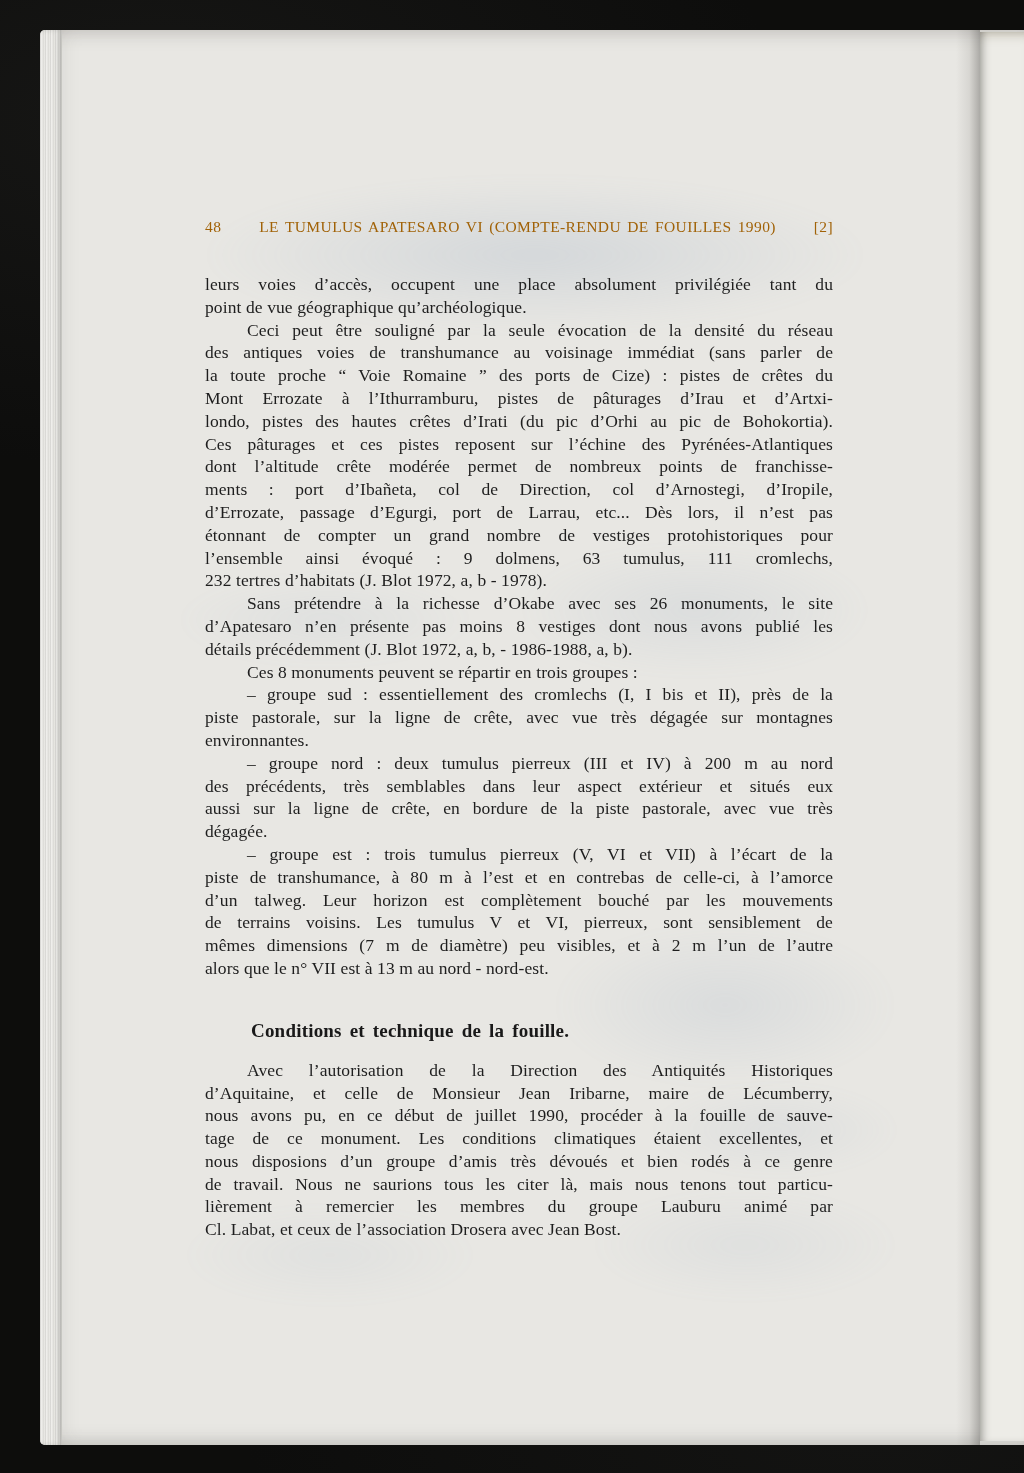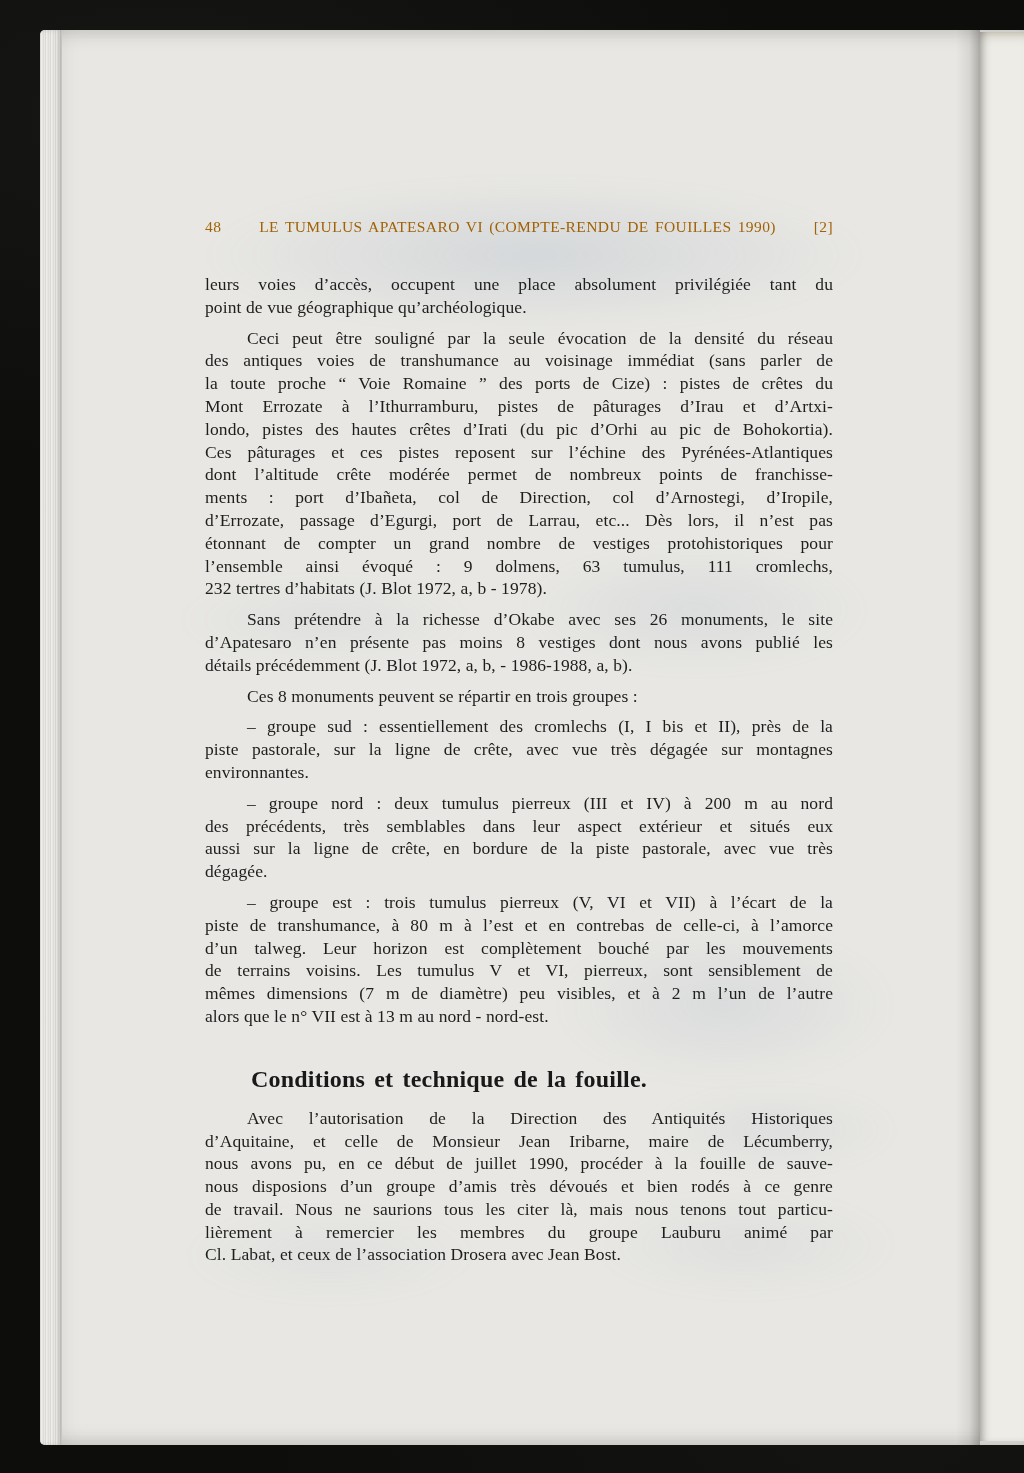--- a/index.html
+++ b/index.html
@@ -64,32 +64,32 @@
     color:#1e1e1e;
   }
   .running-header {
     display:flex; justify-content:space-between; align-items:baseline;
     font-size:15.5px; letter-spacing:.4px; color:#a16207;
     margin-bottom:37px;
   }
   .running-header .title { word-spacing:2px;margin-top:36px; }
 
   #blocks { display:flex; flex-direction:column; }
-  .blk { margin-top:8px; }
+  .blk { }
   .blk:first-child { margin-top:0; }
 
   .body { font-size:17.5px; line-height:22.8px; letter-spacing:.1px; }
   .line { text-align:justify; text-align-last:justify; }
   .line.end { text-align-last:left; }
   .line.ind { padding-left:42px; }
 
   .subhead { font-size:17.5px; line-height:22.8px; font-style:italic; margin:10px 0 12px; word-spacing:2px; }
   .subhead + .blk { margin-top:0; }
 
-  .heading { font-size:24px; line-height:30px; font-weight:bold; padding-left:46px;
+  .heading { font-size:19px; line-height:30px; font-weight:bold; padding-left:46px;
              margin:36px 0 13px; word-spacing:3px; letter-spacing:.2px; color:#191919; }
   .heading .line { text-align:left; text-align-last:left; }
   .heading + .blk { margin-top:0; }
 </style>
 </head>
 <body>
 
 <div class="scan">
   <div class="page">
     <div class="page-stack"></div>
@@ -157,20 +157,21 @@
             <div class="line">mêmes dimensions (7 m de diamètre) peu visibles, et à 2 m l’un de l’autre</div>
             <div class="line end">alors que le n° VII est à 13 m au nord - nord-est.</div>
           </div>
           <div class="blk heading">
             <div class="line end">Conditions et technique de la fouille.</div>
           </div>
           <div class="blk body">
             <div class="line ind">Avec l’autorisation de la Direction des Antiquités Historiques</div>
             <div class="line">d’Aquitaine, et celle de Monsieur Jean Iribarne, maire de Lécumberry,</div>
             <div class="line">nous avons pu, en ce début de juillet 1990, procéder à la fouille de sauve-</div>
+            <div class="line">tage de ce monument. Les conditions climatiques étaient excellentes, et</div>
             <div class="line">nous disposions d’un groupe d’amis très dévoués et bien rodés à ce genre</div>
             <div class="line">de travail. Nous ne saurions tous les citer là, mais nous tenons tout particu-</div>
             <div class="line">lièrement à remercier les membres du groupe Lauburu animé par</div>
             <div class="line end">Cl. Labat, et ceux de l’association Drosera avec Jean Bost.</div>
           </div>
         </div>
     </div>
   </div>
 </div>
 

